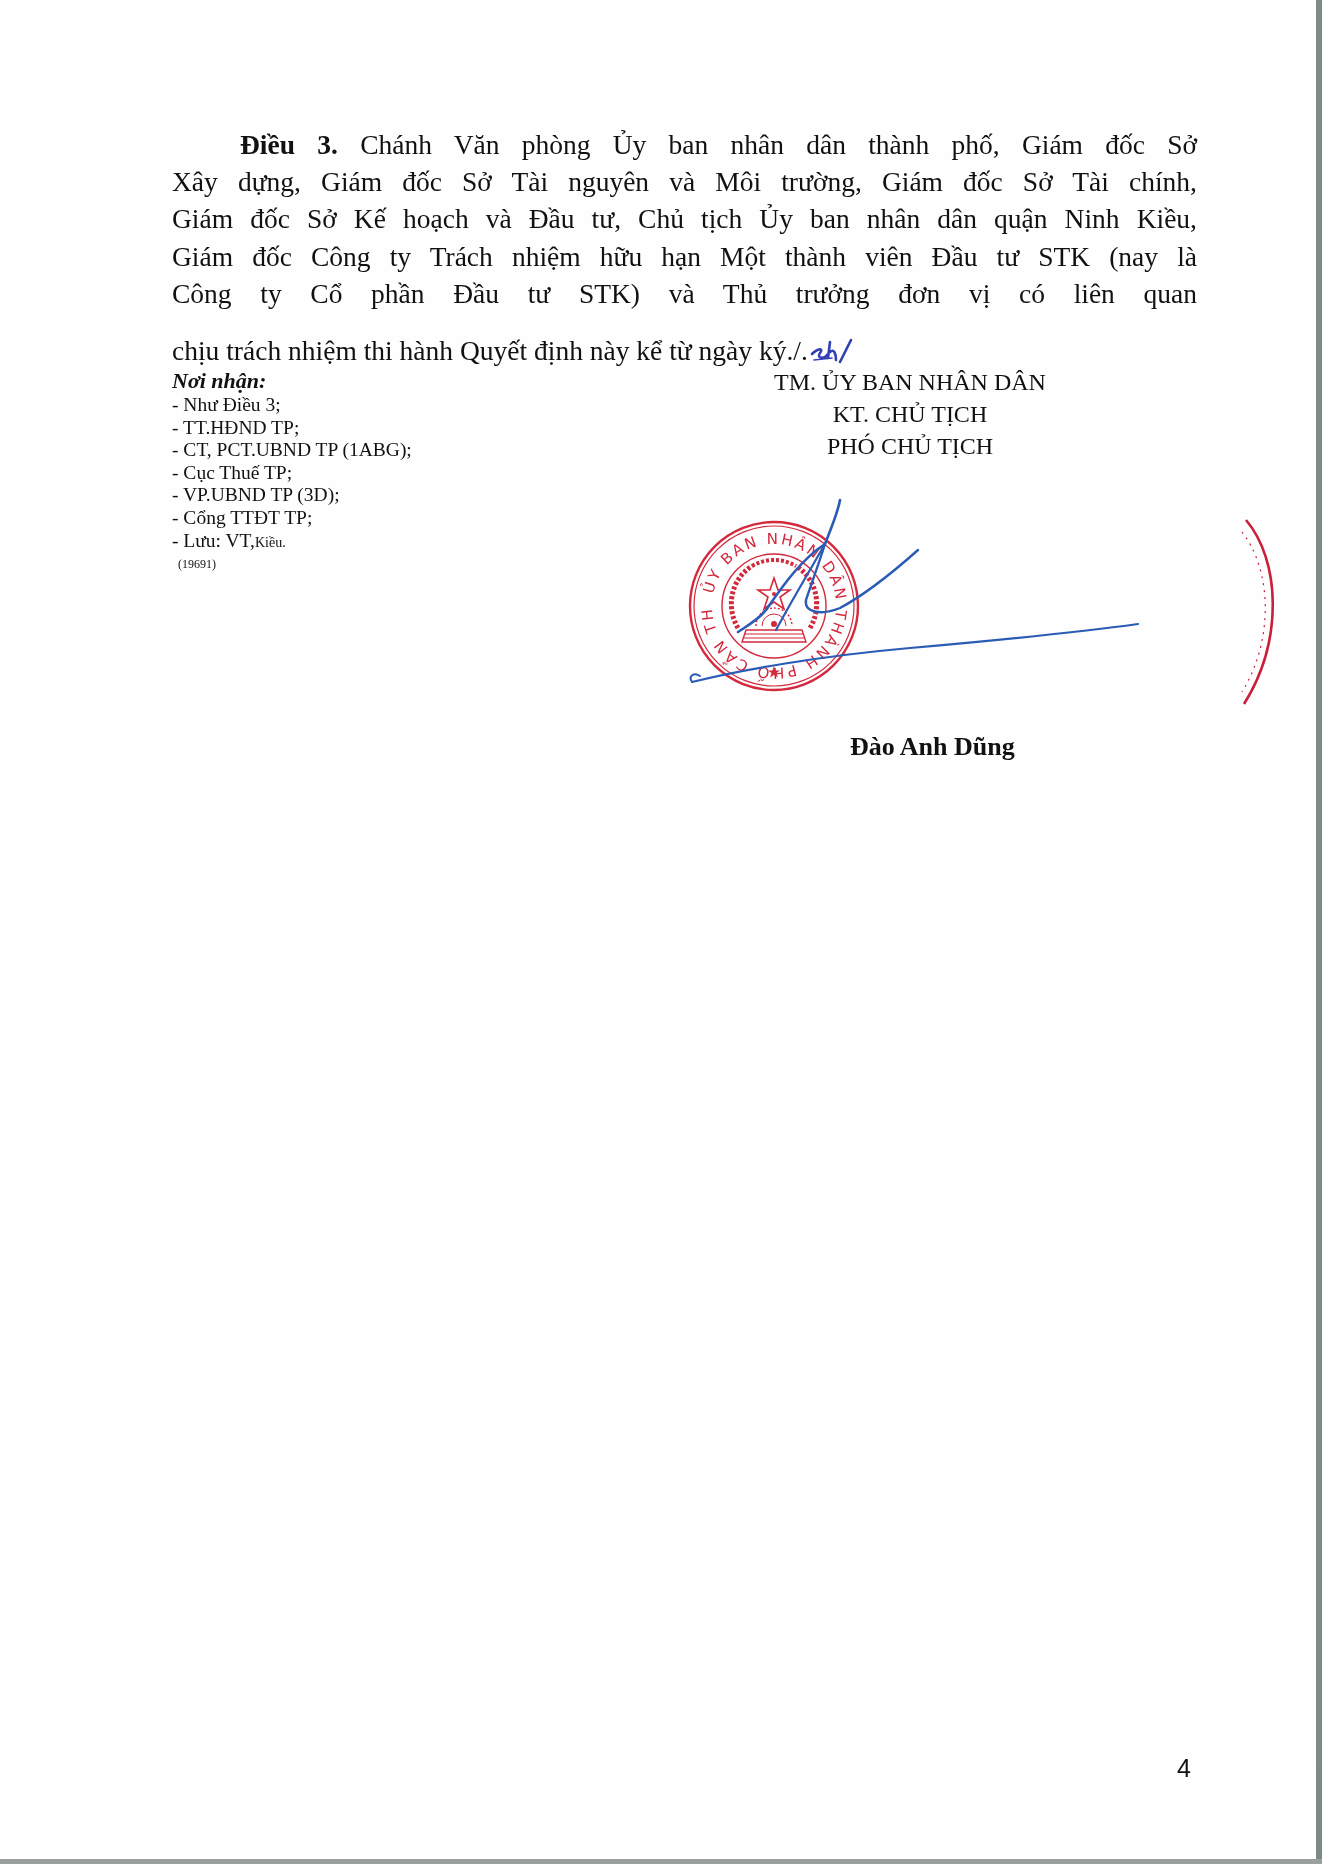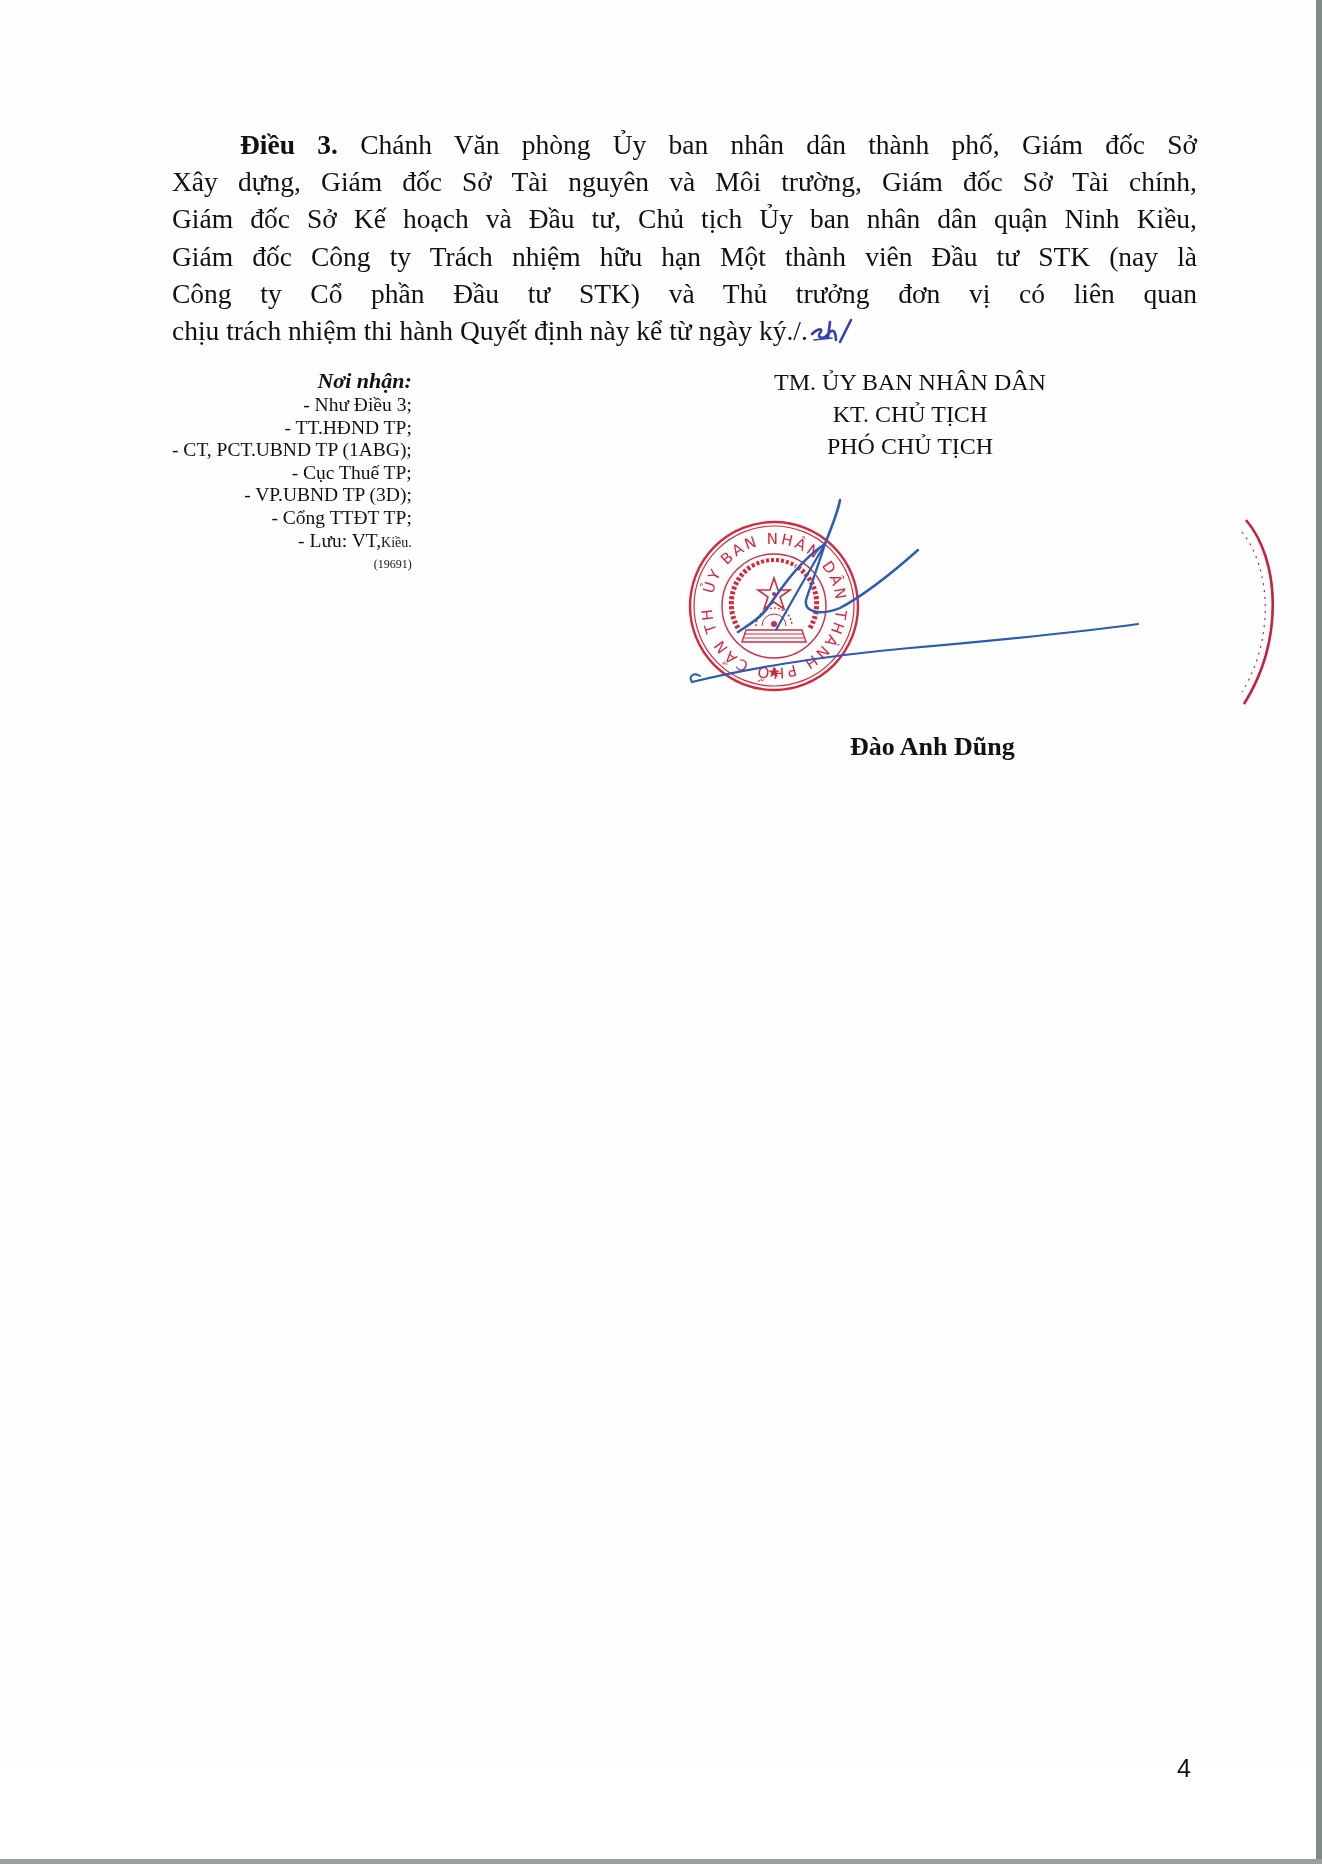--- a/index.html
+++ b/index.html
@@ -45,41 +45,41 @@
       text-align-last: left;
     }
     .body-para .line {
       display: block;
       text-align: justify;
       text-align-last: justify;
       white-space: nowrap;
     }
     .body-para .line.last {
       text-align-last: left;
+      margin-top: 20px;
     }
     .body-para .line.first {
       padding-left: 68px;
     }
     .article-label {
       font-weight: bold;
     }
     .initials {
       display: inline-block;
       position: relative;
       width: 46px;
       height: 30px;
       vertical-align: -6px;
     }
     .recipients {
       position: absolute;
       left: 172px;
       top: 368px;
       font-size: 19.5px;
       line-height: 22.6px;
-      text-align: right;
     }
     .recipients .heading {
       font-weight: bold;
       font-style: italic;
       font-size: 22px;
       line-height: 26px;
     }
     .recipients .small {
       font-size: 14px;
     }

